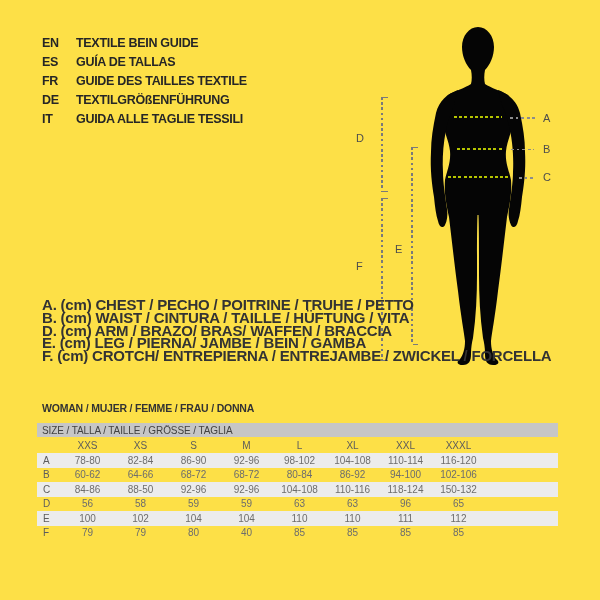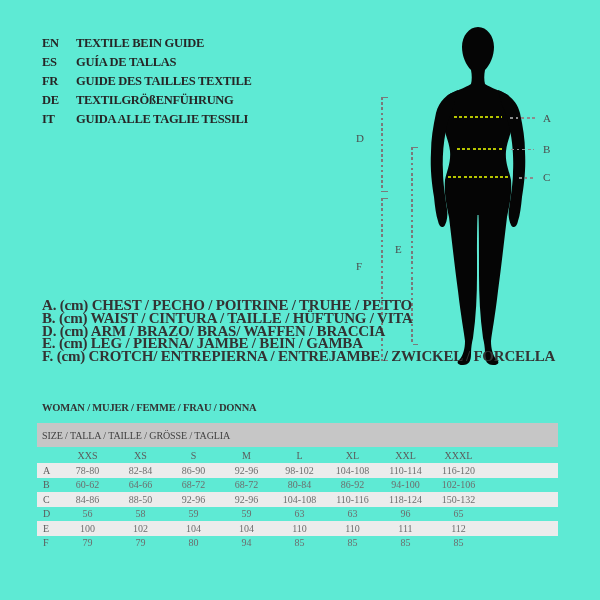--- a/index.html
+++ b/index.html
@@ -1,17 +1,17 @@
 <!DOCTYPE html>
 <html style="--accent: #b5c400;"><head>
 <meta charset="utf-8">
 <style>
   html,body{margin:0;padding:0;background:#fff;}
-  .page{position:relative;width:600px;height:600px;background:#5eead4;overflow:hidden;
-        font-family:Liberation Serif, serif;}
+  .page{position:relative;width:600px;height:600px;background:#fde047;overflow:hidden;
+        font-family:Liberation Sans, sans-serif;}
 
   
   .lang-block{position:absolute;left:42px;top:34px;}
   .lang-row{display:grid;grid-template-columns:34px auto;line-height:19px;
             font-size:12.5px;font-weight:700;color:#262626;letter-spacing:-0.3px;}
 
   
   .fig-svg{position:absolute;left:428px;top:27px;width:100px;height:340px;}
   .yline{position:absolute;height:2px;
          background:repeating-linear-gradient(90deg,var(--accent,#b5c400) 0 3px,transparent 3px 5.2px);}
@@ -26,21 +26,21 @@
   .measure-list{position:absolute;left:42px;top:299px;}
   .measure-line{font-size:15px;line-height:12.8px;font-weight:700;color:#333;
                 letter-spacing:-0.2px;white-space:nowrap;}
 
   
   .gender-line{position:absolute;left:42px;top:402px;font-size:10.5px;line-height:12px;
                font-weight:700;color:#333;letter-spacing:-0.2px;}
 
   
   .size-table{position:absolute;left:37px;top:423px;width:521px;font-size:10px;color:#6d6d6d;}
-  .table-header-bar{height:24px;background:#c6c6c6;display:flex;align-items:center;
+  .table-header-bar{height:14px;background:#c6c6c6;display:flex;align-items:center;
                     padding-left:5px;box-sizing:border-box;color:#414141;font-weight:400;
                     letter-spacing:-0.1px;}
   .t-row{display:grid;grid-template-columns:24px repeat(8,53px) 1fr;align-items:center;}
   .colhead-row{height:16px;color:#5c5c5c;}
   .data-row{height:14.5px;}
   .data-row.stripe{background:#ececec;}
   .cell{text-align:center;}
   .label-cell{text-align:left;padding-left:6px;color:#5c5c5c;}
 </style>
 </head>
@@ -190,21 +190,21 @@
           <div class="cell">110</div>
           <div class="cell">111</div>
           <div class="cell">112</div>
           <div class="cell"></div>
         </div>
         <div class="t-row data-row">
           <div class="label-cell">F</div>
           <div class="cell">79</div>
           <div class="cell">79</div>
           <div class="cell">80</div>
-          <div class="cell">94</div>
+          <div class="cell">40</div>
           <div class="cell">85</div>
           <div class="cell">85</div>
           <div class="cell">85</div>
           <div class="cell">85</div>
           <div class="cell"></div>
         </div>
       </div>
   </div>
 
 </div>

